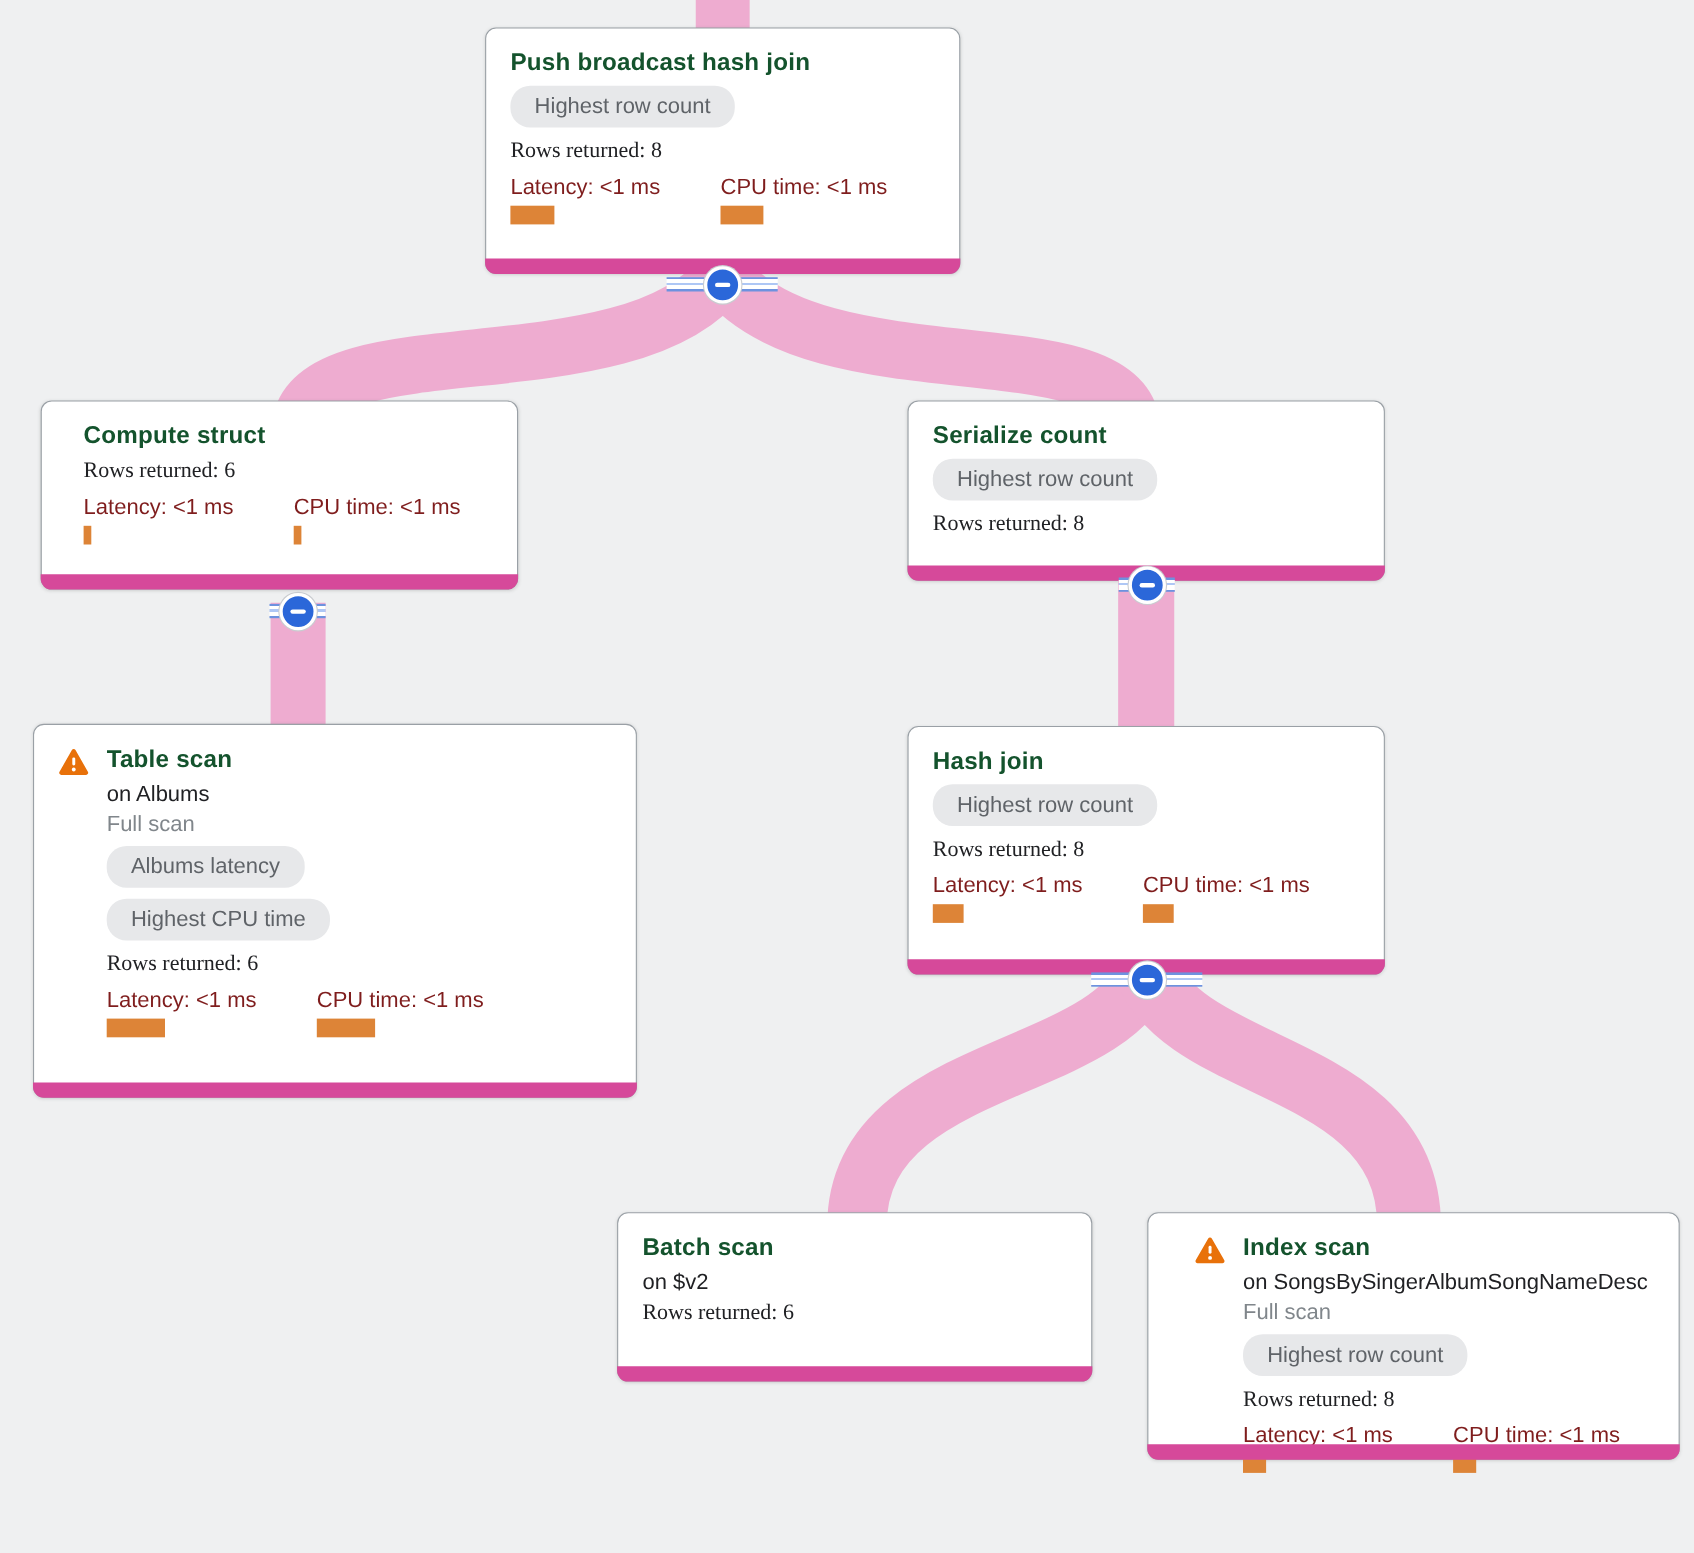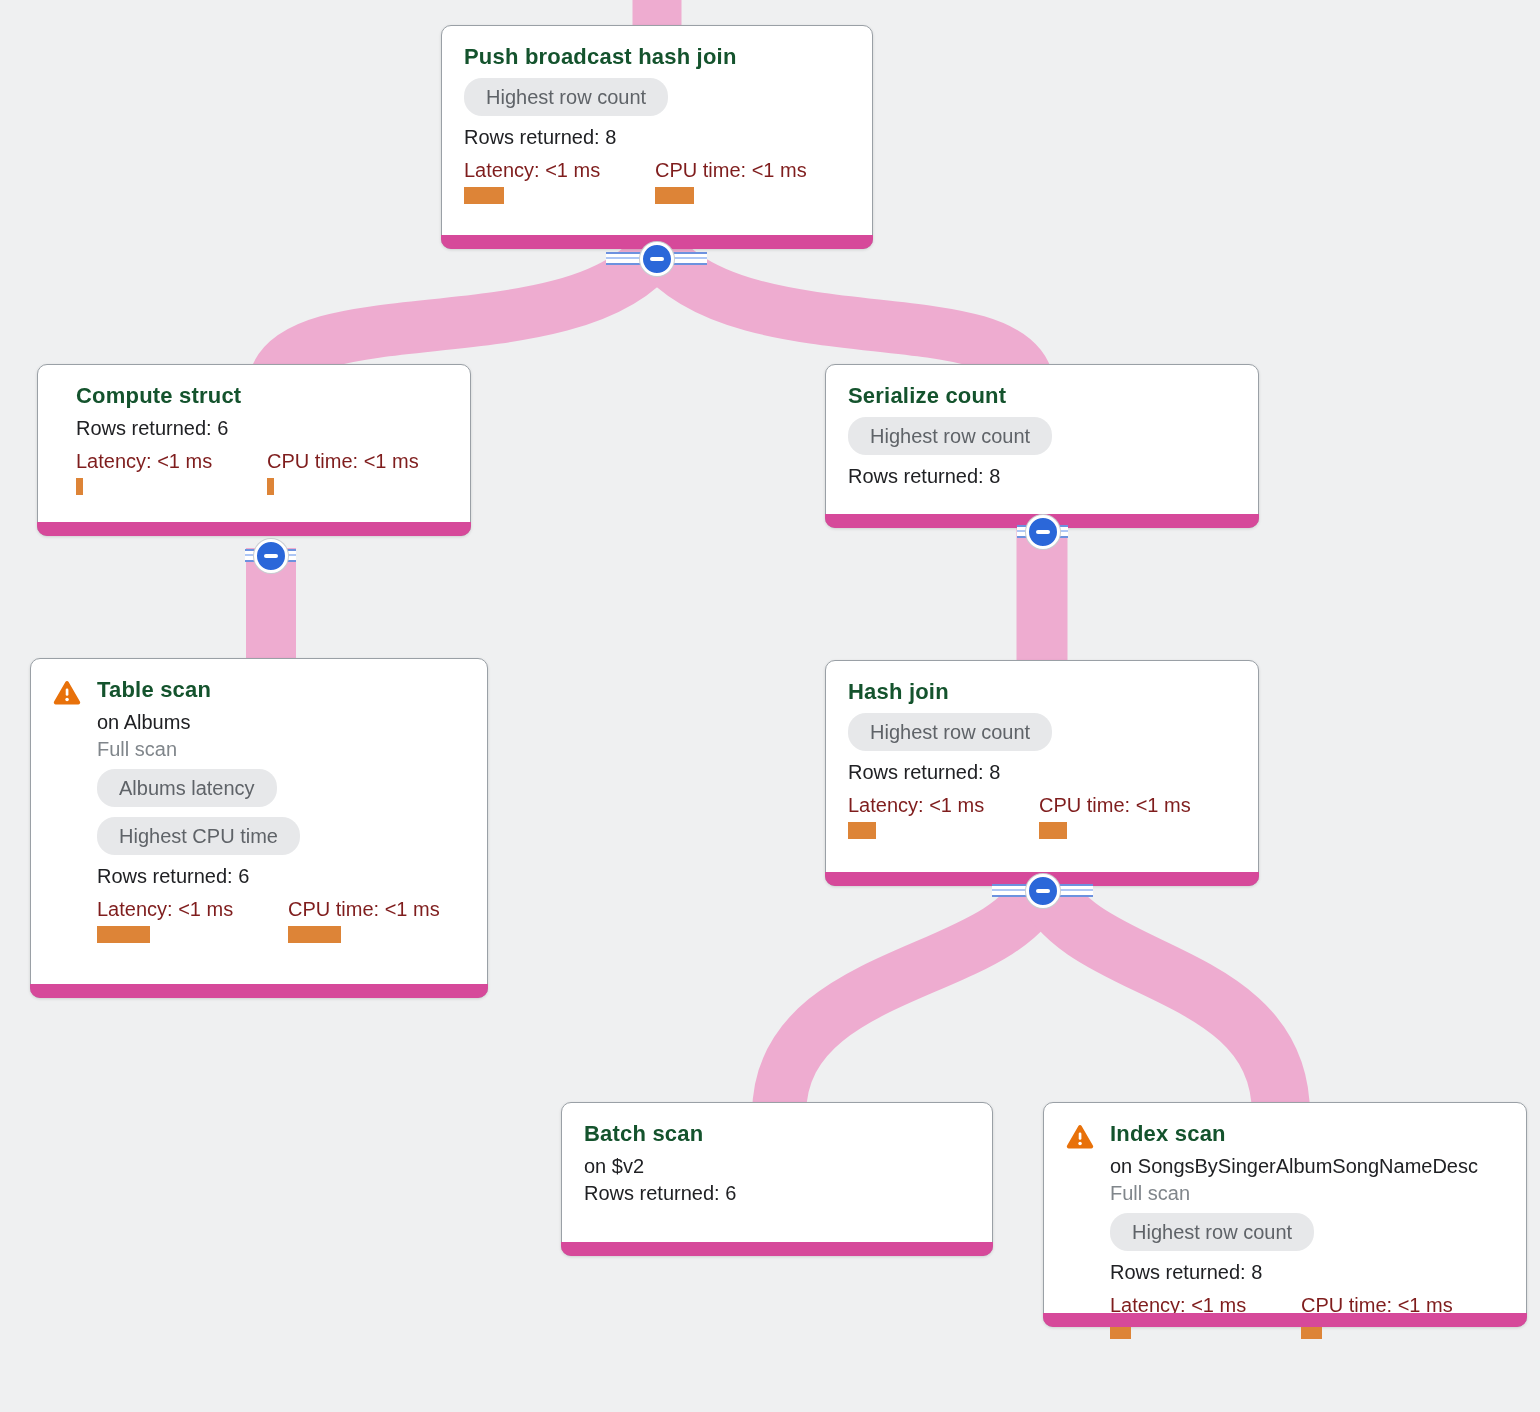--- a/index.html
+++ b/index.html
@@ -16,21 +16,21 @@
   .bottom-bar{position:absolute;left:-1px;right:-1px;bottom:-1px;height:14px;background:#d6499a;
         border-radius:0 0 10px 10px;}
   .card-body{padding:18px 22px 0 22px;display:flex;}
   .warn{flex:0 0 44px;padding-top:3px;}
   .content{flex:1 1 auto;min-width:0;}
   .title{font-size:22px;font-weight:bold;color:#14532d;letter-spacing:.2px;margin:0 0 8px 0;}
   .sub{font-size:20px;color:#202124;margin:0 0 4px 0;}
   .scan{font-size:20px;color:#80868b;margin:0 0 8px 0;}
   .badge{display:table;background:#e7e8ea;color:#5f6368;font-size:20px;line-height:1;
          padding:9px 22px;border-radius:18px;margin:0 0 10px 0;}
-  .rows{font-size:20px;color:#202124;margin:2px 0 10px 0;}
+  .rows{font-size:20px;color:#202124;margin:2px 0 10px 0;font-family:Liberation Serif, serif;}
   .metrics{display:flex;margin-top:4px;}
   .metric{width:191px;flex:0 0 191px;}
   .mlabel{font-size:20px;color:#7f1d1d;margin-bottom:5px;}
   .bar{height:17px;background:#dd8437;}
 
   
   .collapse{position:absolute;z-index:2;height:13px;}
   .stripes{position:absolute;left:0;top:0;width:100%;height:13px;
     background:linear-gradient(to bottom,
       #6d92df 0,#6d92df 2px,
@@ -104,21 +104,21 @@
     <div class="card-body">
       <div class="content">
         <div class="title">Serialize count</div>
         <div class="badge">Highest row count</div>
         <div class="rows">Rows returned: 8</div>
       </div>
     </div>
     <div class="bottom-bar"></div>
   </div>
 
-  <div class="card" style="left:30px;top:658px;width:458px;height:340px;">
+  <div class="card" style="left:30px;top:658px;width:549px;height:340px;">
     <div class="card-body">
       <span class="warn">
         <svg width="28" height="26" viewBox="0 0 24 22">
           <path d="M10.6 1.5 L0.95 18.3 a1.65 1.65 0 0 0 1.43 2.5 h19.24 a1.65 1.65 0 0 0 1.43-2.5 L13.4 1.5 a1.62 1.62 0 0 0-2.8 0 Z" fill="#e8710a"></path>
           <rect x="10.9" y="7.2" width="2.3" height="6.2" rx="1.1" fill="#fff"></rect>
           <circle cx="12.05" cy="16.6" r="1.5" fill="#fff"></circle>
         </svg>
       </span>
       <div class="content">
         <div class="title">Table scan</div>
@@ -167,21 +167,21 @@
     <div class="card-body">
       <div class="content">
         <div class="title">Batch scan</div>
         <div class="sub">on $v2</div>
         <div class="rows">Rows returned: 6</div>
       </div>
     </div>
     <div class="bottom-bar"></div>
   </div>
 
-  <div class="card" style="left:1043px;top:1102px;width:484px;height:225px;">
+  <div class="card" style="left:1043px;top:1102px;width:484px;height:225px;padding-left:20px;">
     <div class="card-body">
       <span class="warn">
         <svg width="28" height="26" viewBox="0 0 24 22">
           <path d="M10.6 1.5 L0.95 18.3 a1.65 1.65 0 0 0 1.43 2.5 h19.24 a1.65 1.65 0 0 0 1.43-2.5 L13.4 1.5 a1.62 1.62 0 0 0-2.8 0 Z" fill="#e8710a"></path>
           <rect x="10.9" y="7.2" width="2.3" height="6.2" rx="1.1" fill="#fff"></rect>
           <circle cx="12.05" cy="16.6" r="1.5" fill="#fff"></circle>
         </svg>
       </span>
       <div class="content">
         <div class="title">Index scan</div>

